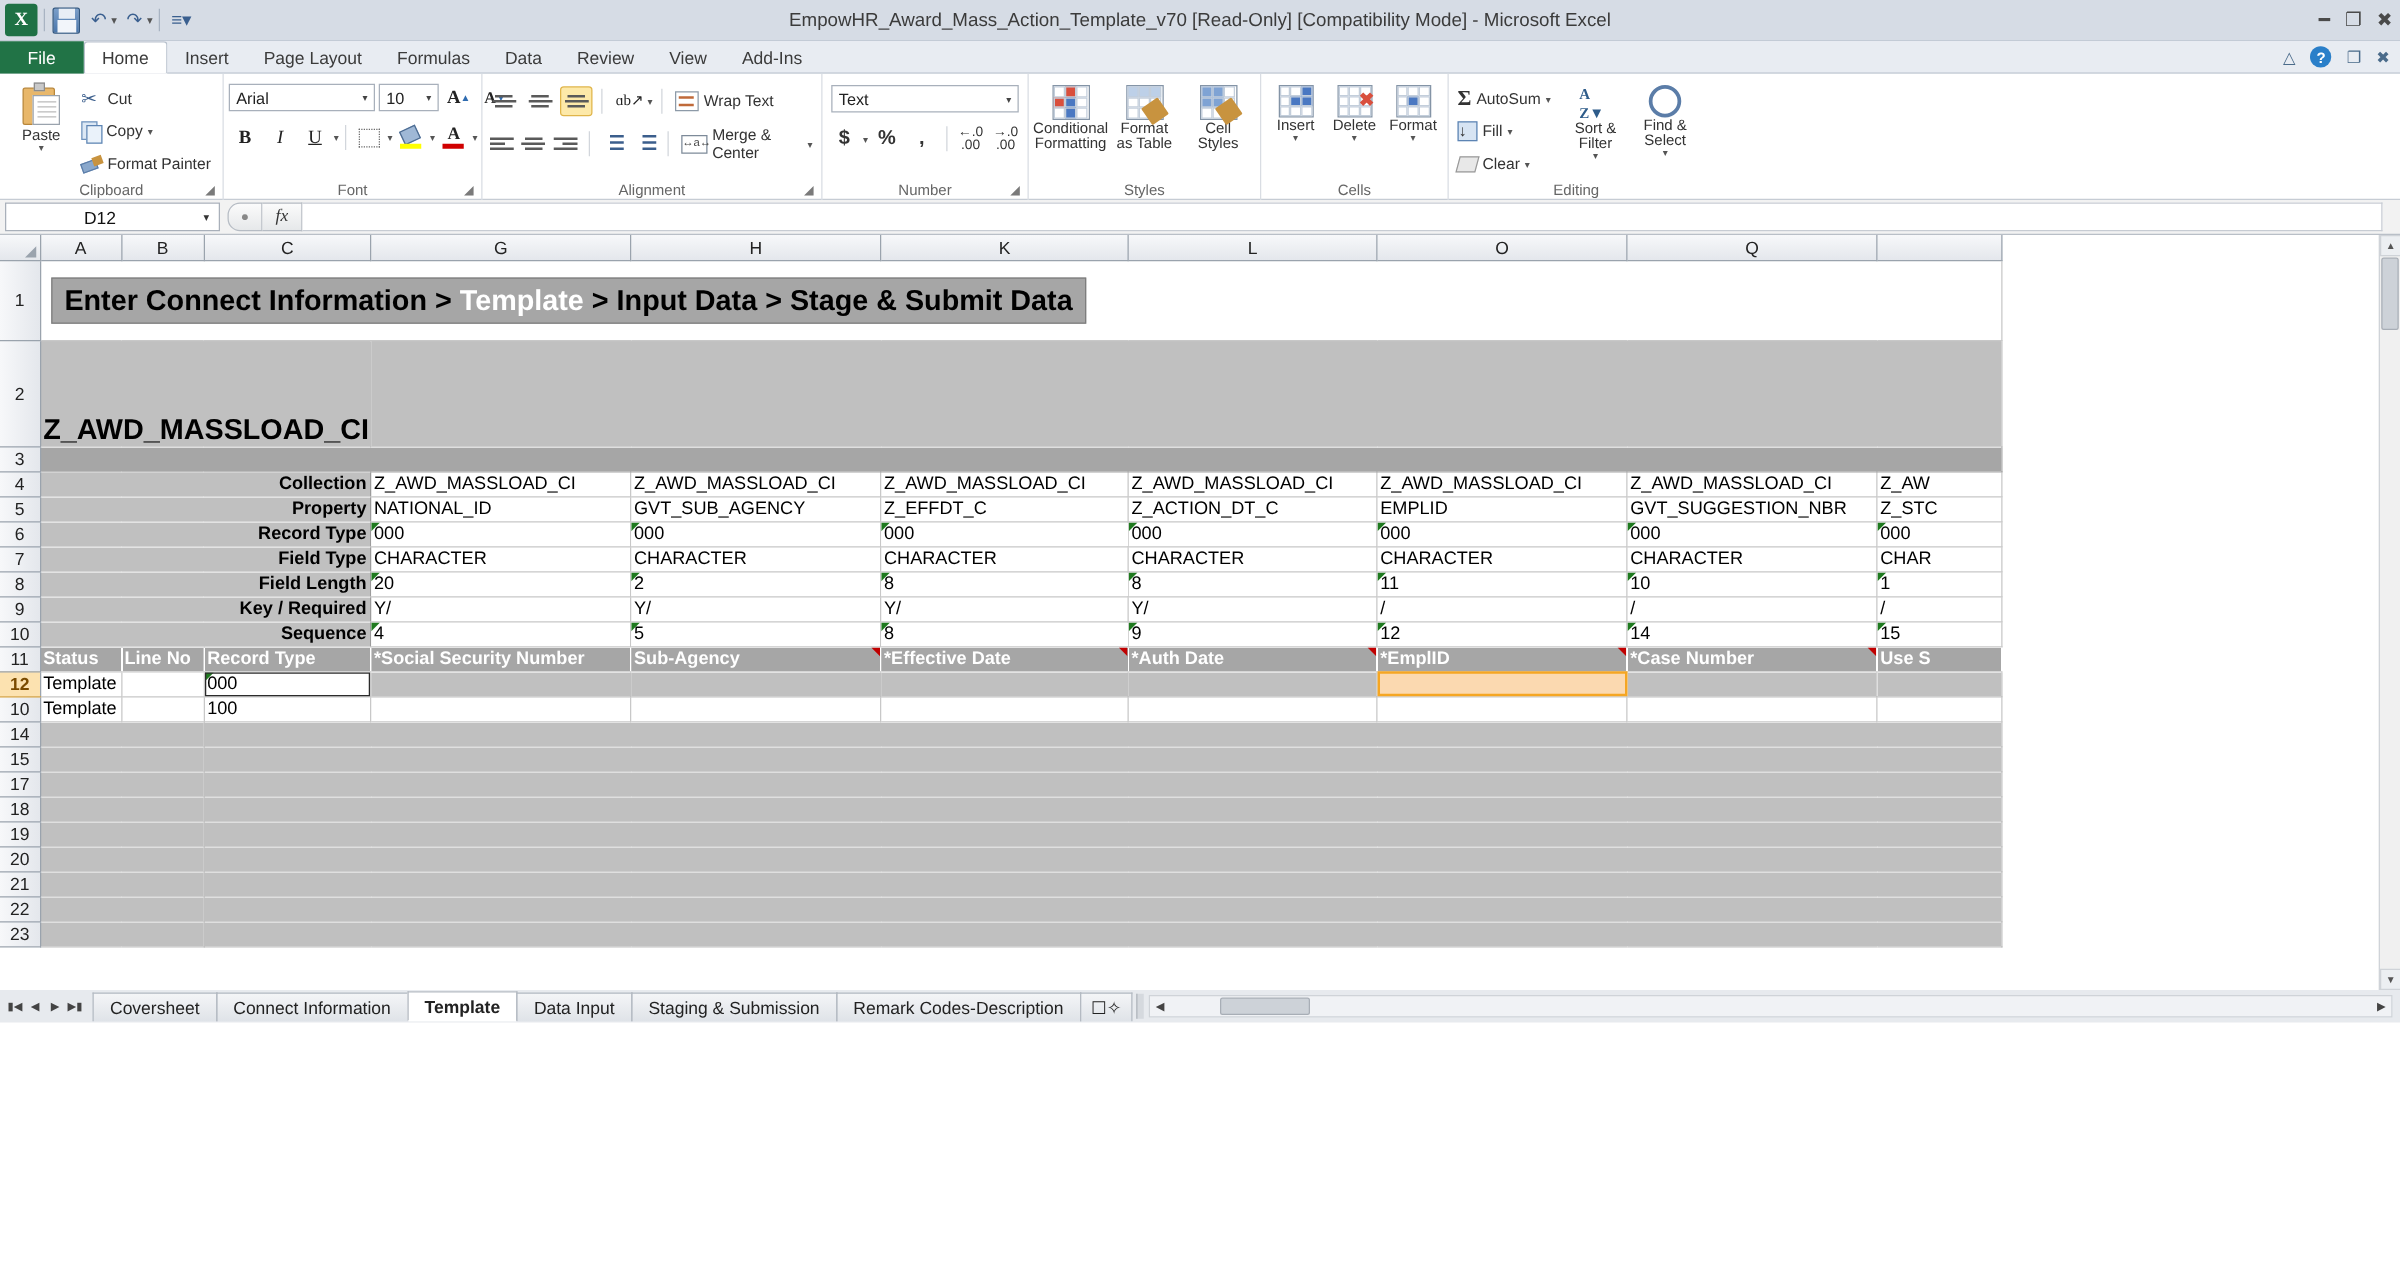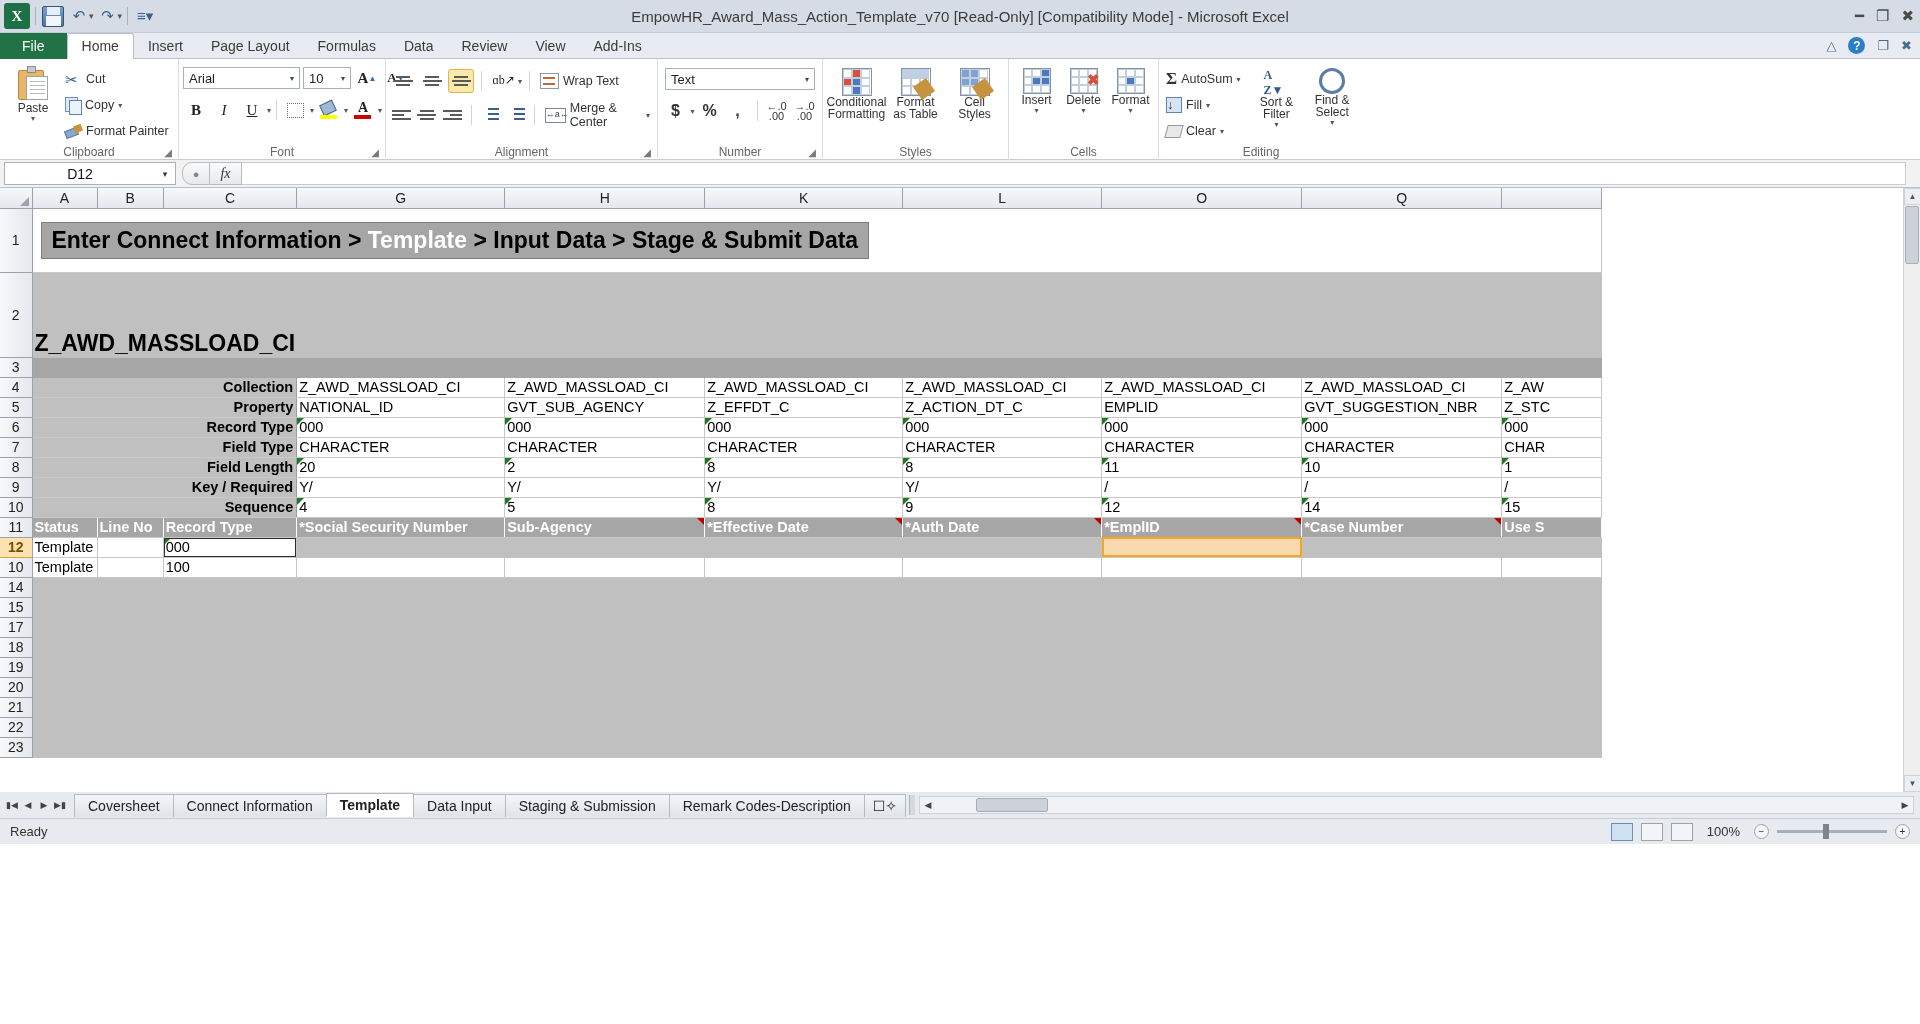--- a/index.html
+++ b/index.html
@@ -874,28 +874,14 @@
       <div class="sheet-tab" style="padding:3px 8px;">☐✧</div>
     </div>
     <div class="tabsplit"></div>
     <div style="flex:1; display:flex; align-items:center; height:18px; background:#f0f2f5; border:1px solid #cfd3d8; margin-right:6px;">
       <div class="nav-btn">◀</div>
       <div style="width:72px;height:14px;background:#cdd2d8;border:1px solid #a8aeb6;border-radius:2px;margin-left:40px;"></div>
       <div class="nav-btn" style="margin-left:auto;">▶</div>
     </div>
   </div>
 
-  <div class="statusbar">
-    <span style="padding-left:10px;">Ready</span>
-    <div class="sb-right">
-      <div class="viewbtn active"></div>
-      <div class="viewbtn"></div>
-      <div class="viewbtn"></div>
-      <span style="padding:0 6px;">100%</span>
-      <div class="zoombtn">−</div>
-      <div class="zoomslider">
-          <div class="zoomthumb"></div>
-        </div>
-      <div class="zoombtn">+</div>
-    </div>
-  </div>
 
 </div>
 
 </body></html>

